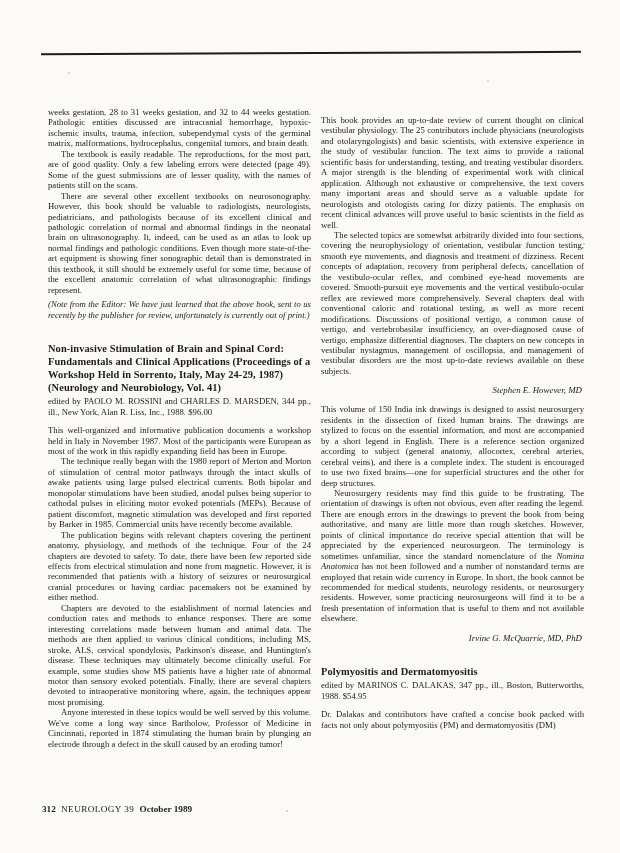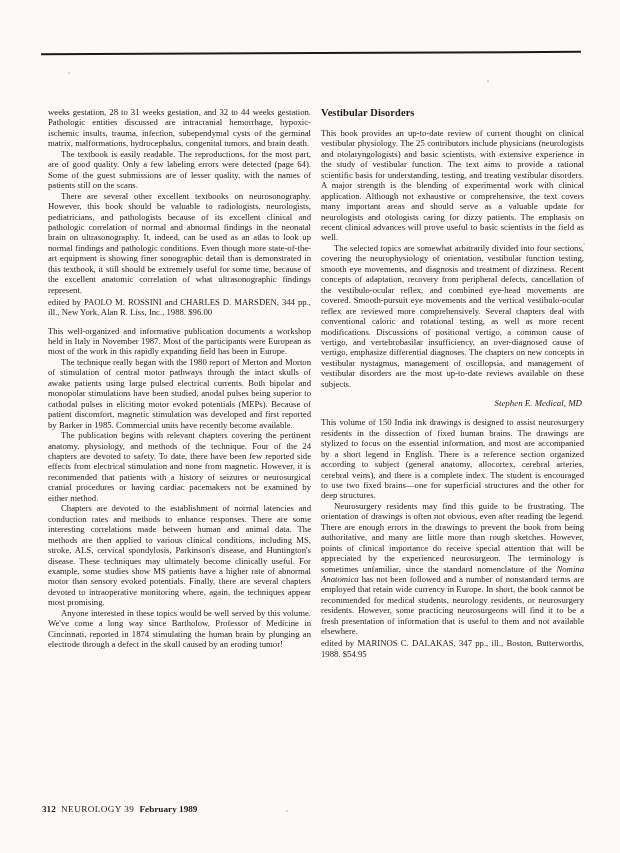--- a/index.html
+++ b/index.html
@@ -55,41 +55,45 @@
 
 <div class="speck" style="left:68px;top:72px"></div>
 <div class="speck" style="left:487px;top:80px"></div>
 <div class="speck" style="left:583px;top:243px"></div>
 <div class="speck" style="left:286px;top:810px"></div>
 
 <div class="columns">
 
   <div class="col">
     <p class="body">weeks gestation, 28 to 31 weeks gestation, and 32 to 44 weeks gestation. Pathologic entities discussed are intracranial hemorrhage, hypoxic-ischemic insults, trauma, infection, subependymal cysts of the germinal matrix, malformations, hydrocephalus, congenital tumors, and brain death.</p>
-    <p class="body indent">The textbook is easily readable. The reproductions, for the most part, are of good quality. Only a few labeling errors were detected (page 64). Some of the guest submissions are of lesser quality, with the names of patients still on the scans.</p>
+    <p class="body indent">The textbook is easily readable. The reproductions, for the most part, are of good quality. Only a few labeling errors were detected (page 49). Some of the guest submissions are of lesser quality, with the names of patients still on the scans.</p>
     <p class="body indent">There are several other excellent textbooks on neurosonography. However, this book should be valuable to radiologists, neurologists, pediatricians, and pathologists because of its excellent clinical and pathologic correlation of normal and abnormal findings in the neonatal brain on ultrasonography. It, indeed, can be used as an atlas to look up normal findings and pathologic conditions. Even though more state-of-the-art equipment is showing finer sonographic detail than is demonstrated in this textbook, it still should be extremely useful for some time, because of the excellent anatomic correlation of what ultrasonographic findings represent.</p>
+    <p class="note">(Note from the Editor: We have just learned that the above book, sent to us recently by the publisher for review, unfortunately is currently out of print.)</p>
+    <h3 class="title mt">Non-invasive Stimulation of Brain and Spinal Cord: Fundamentals and Clinical Applications (Proceedings of a Workshop Held in Sorrento, Italy, May 24-29, 1987) (Neurology and Neurobiology, Vol. 41)</h3>
     <p class="byline">edited by PAOLO M. ROSSINI and CHARLES D. MARSDEN, 344 pp., ill., New York, Alan R. Liss, Inc., 1988. $96.00</p>
     <p class="body gap">This well-organized and informative publication documents a workshop held in Italy in November 1987. Most of the participants were European as most of the work in this rapidly expanding field has been in Europe.</p>
     <p class="body indent">The technique really began with the 1980 report of Merton and Morton of stimulation of central motor pathways through the intact skulls of awake patients using large pulsed electrical currents. Both bipolar and monopolar stimulations have been studied, anodal pulses being superior to cathodal pulses in eliciting motor evoked potentials (MEPs). Because of patient discomfort, magnetic stimulation was developed and first reported by Barker in 1985. Commercial units have recently become available.</p>
     <p class="body indent">The publication begins with relevant chapters covering the pertinent anatomy, physiology, and methods of the technique. Four of the 24 chapters are devoted to safety. To date, there have been few reported side effects from electrical stimulation and none from magnetic. However, it is recommended that patients with a history of seizures or neurosurgical cranial procedures or having cardiac pacemakers not be examined by either method.</p>
     <p class="body indent">Chapters are devoted to the establishment of normal latencies and conduction rates and methods to enhance responses. There are some interesting correlations made between human and animal data. The methods are then applied to various clinical conditions, including MS, stroke, ALS, cervical spondylosis, Parkinson's disease, and Huntington's disease. These techniques may ultimately become clinically useful. For example, some studies show MS patients have a higher rate of abnormal motor than sensory evoked potentials. Finally, there are several chapters devoted to intraoperative monitoring where, again, the techniques appear most promising.</p>
     <p class="body indent">Anyone interested in these topics would be well served by this volume. We've come a long way since Bartholow, Professor of Medicine in Cincinnati, reported in 1874 stimulating the human brain by plunging an electrode through a defect in the skull caused by an eroding tumor!</p>
   </div>
 
   <div class="col">
-    <h3 class="title">Vestibular Disorders</h3>
     <p class="body gap">This book provides an up-to-date review of current thought on clinical vestibular physiology. The 25 contributors include physicians (neurologists and otolaryngologists) and basic scientists, with extensive experience in the study of vestibular function. The text aims to provide a rational scientific basis for understanding, testing, and treating vestibular disorders. A major strength is the blending of experimental work with clinical application. Although not exhaustive or comprehensive, the text covers many important areas and should serve as a valuable update for neurologists and otologists caring for dizzy patients. The emphasis on recent clinical advances will prove useful to basic scientists in the field as well.</p>
     <p class="body indent">The selected topics are somewhat arbitrarily divided into four sections, covering the neurophysiology of orientation, vestibular function testing, smooth eye movements, and diagnosis and treatment of dizziness. Recent concepts of adaptation, recovery from peripheral defects, cancellation of the vestibulo-ocular reflex, and combined eye-head movements are covered. Smooth-pursuit eye movements and the vertical vestibulo-ocular reflex are reviewed more comprehensively. Several chapters deal with conventional caloric and rotational testing, as well as more recent modifications. Discussions of positional vertigo, a common cause of vertigo, and vertebrobasilar insufficiency, an over-diagnosed cause of vertigo, emphasize differential diagnoses. The chapters on new concepts in vestibular nystagmus, management of oscillopsia, and management of vestibular disorders are the most up-to-date reviews available on these subjects.</p>
-    <p class="sig">Stephen E. Medical, MD</p>
+    <p class="sig">Stephen E. However, MD</p>
 
     <p class="body gap">This volume of 150 India ink drawings is designed to assist neurosurgery residents in the dissection of fixed human brains. The drawings are stylized to focus on the essential information, and most are accompanied by a short legend in English. There is a reference section organized according to subject (general anatomy, allocortex, cerebral arteries, cerebral veins), and there is a complete index. The student is encouraged to use two fixed brains—one for superficial structures and the other for deep structures.</p>
     <p class="body indent"><span>Neurosurgery residents may find this guide to be frustrating. The orientation of drawings is often not obvious, even after reading the legend. There are enough errors in the drawings to prevent the book from being authoritative, and many are little more than rough sketches. However, points of clinical importance do receive special attention that will be appreciated by the experienced neurosurgeon. The terminology is sometimes unfamiliar, since the standard nomenclature of the </span><i>Nomina Anatomica</i><span> has not been followed and a number of nonstandard terms are employed that retain wide currency in Europe. In short, the book cannot be recommended for medical students, neurology residents, or neurosurgery residents. However, some practicing neurosurgeons will find it to be a fresh presentation of information that is useful to them and not available elsewhere.</span></p>
+    <p class="sig">Irvine G. McQuarrie, MD, PhD</p>
 
+    <h3 class="title mt">Polymyositis and Dermatomyositis</h3>
     <p class="byline">edited by MARINOS C. DALAKAS, 347 pp., ill., Boston, Butterworths, 1988. $54.95</p>
+    <p class="body gap">Dr. Dalakas and contributors have crafted a concise book packed with facts not only about polymyositis (PM) and dermatomyositis (DM)</p>
   </div>
 
 </div>
 
 <div class="footer">
   <span class="b">312</span>
   <span class="j">NEUROLOGY 39</span>
-  <span class="b">February 1989</span>
+  <span class="b">October 1989</span>
 </div>
 
 </body></html>

